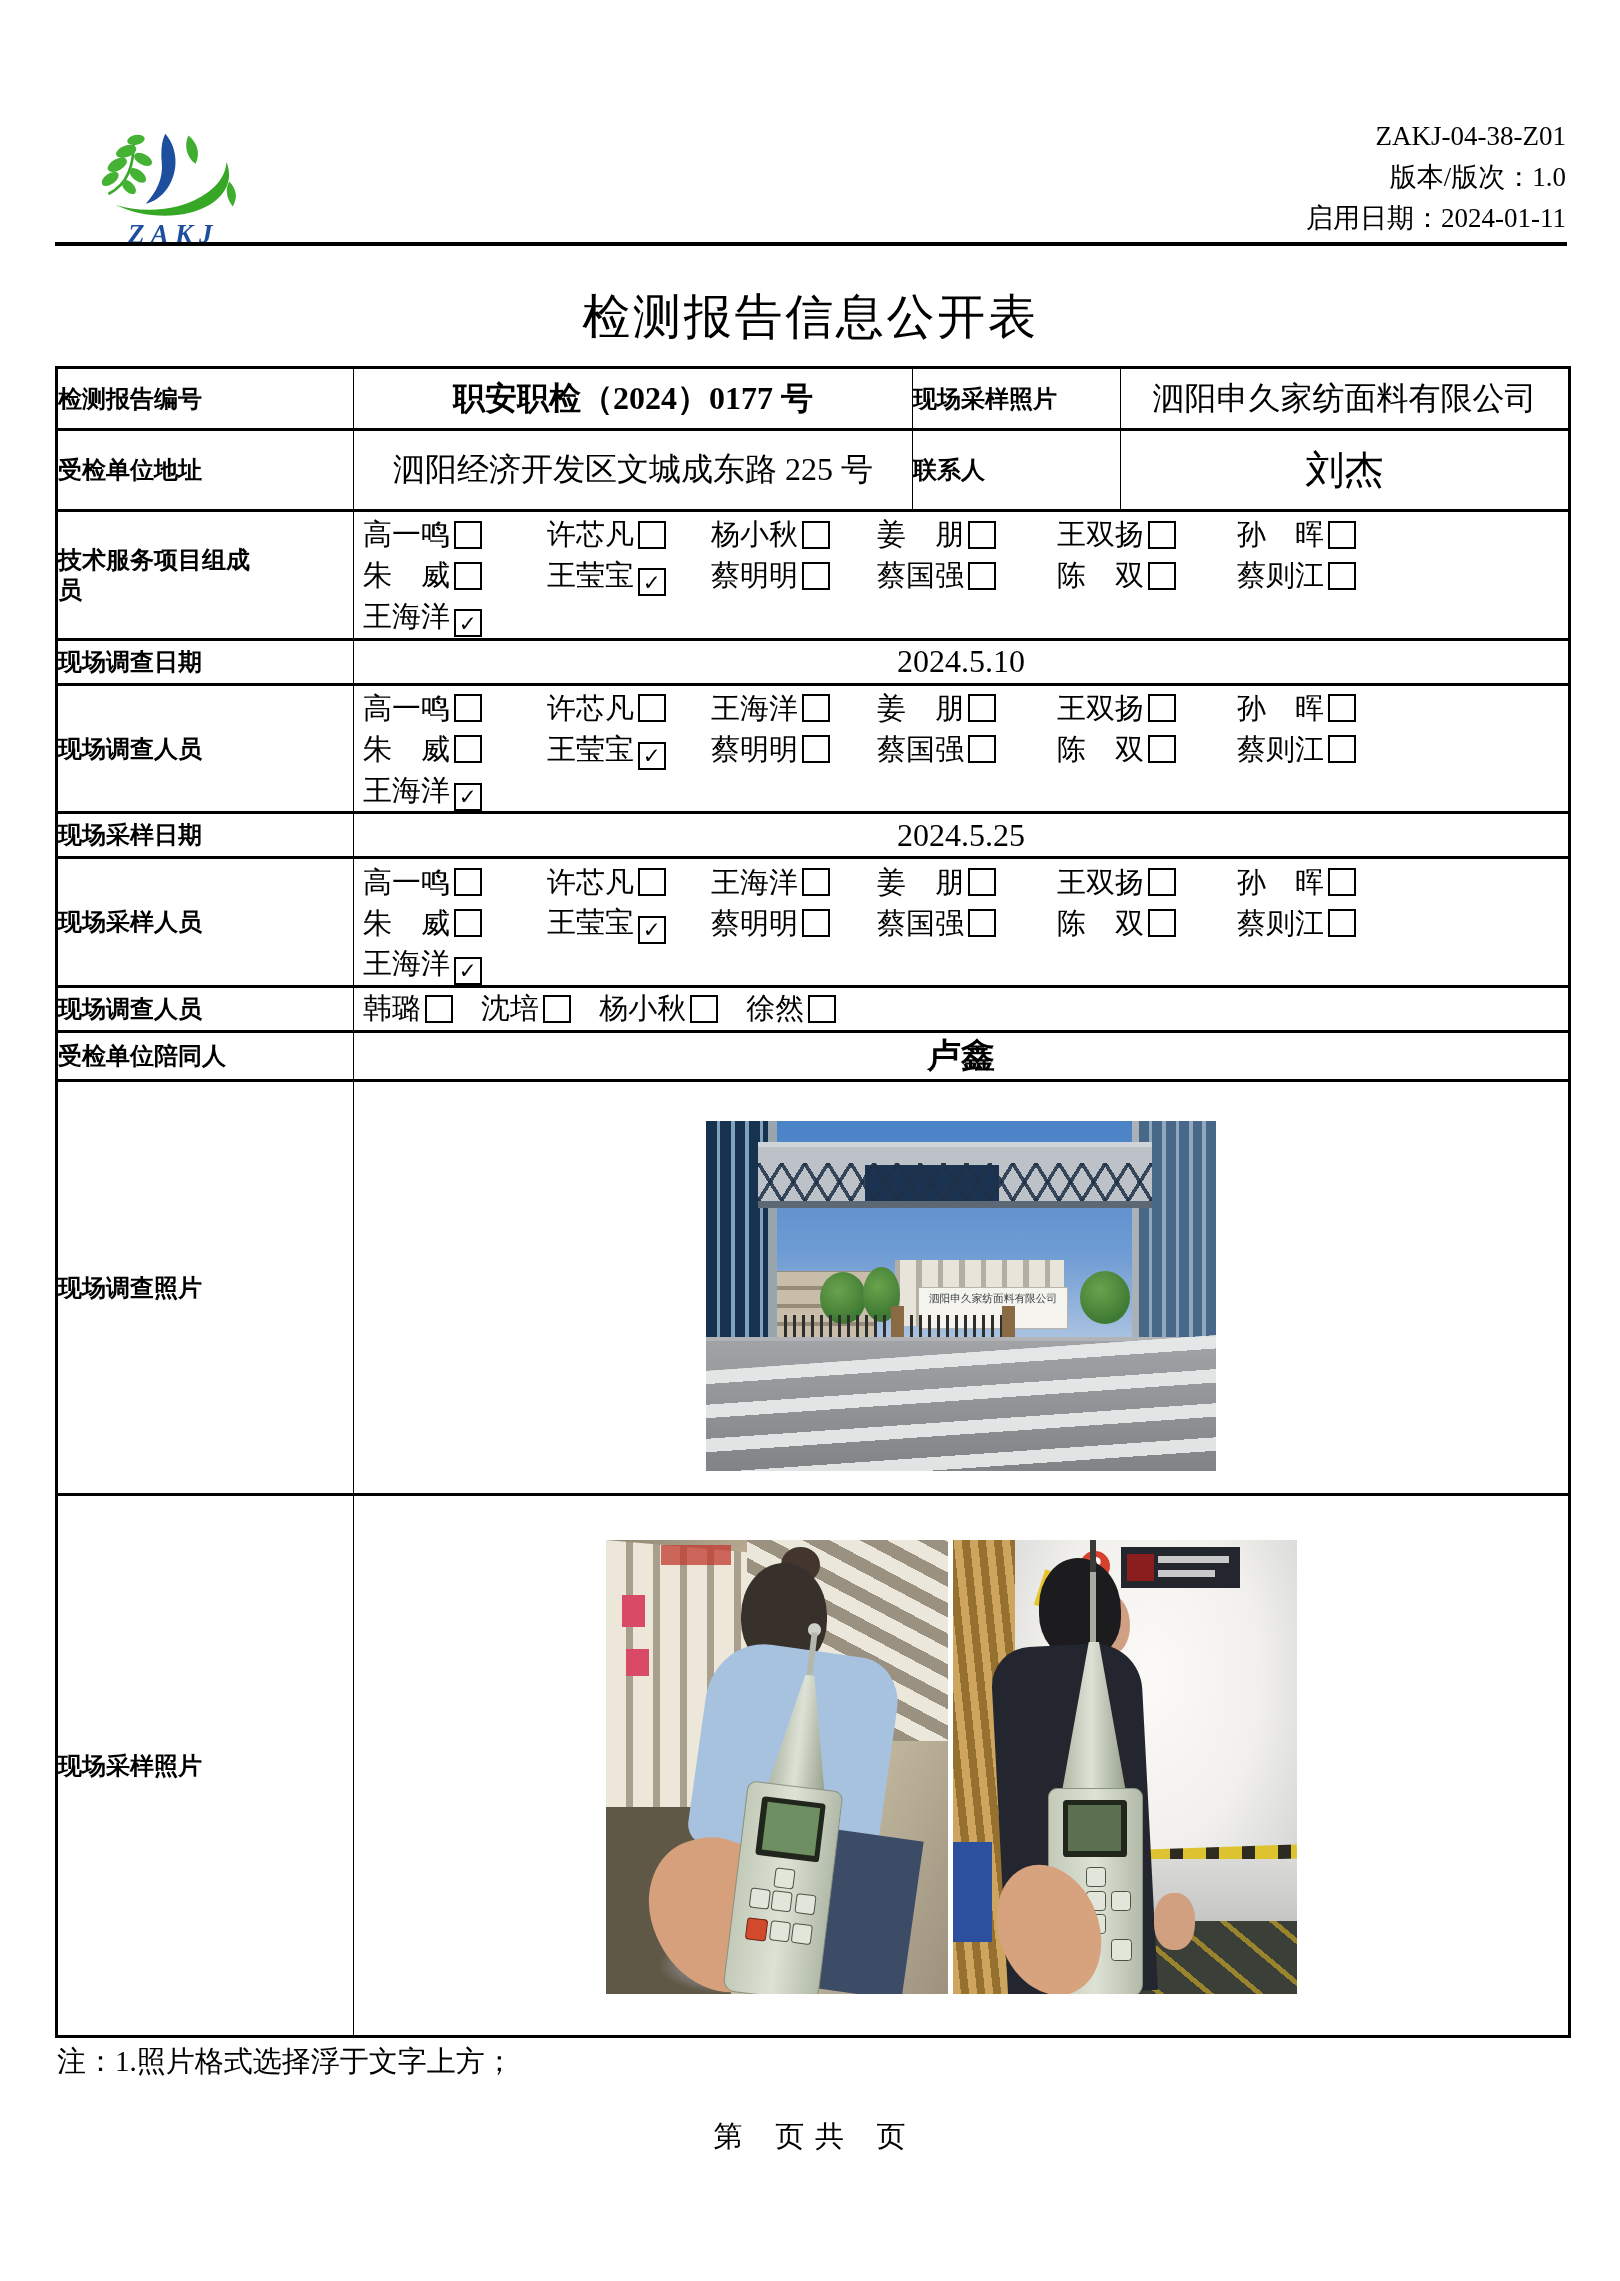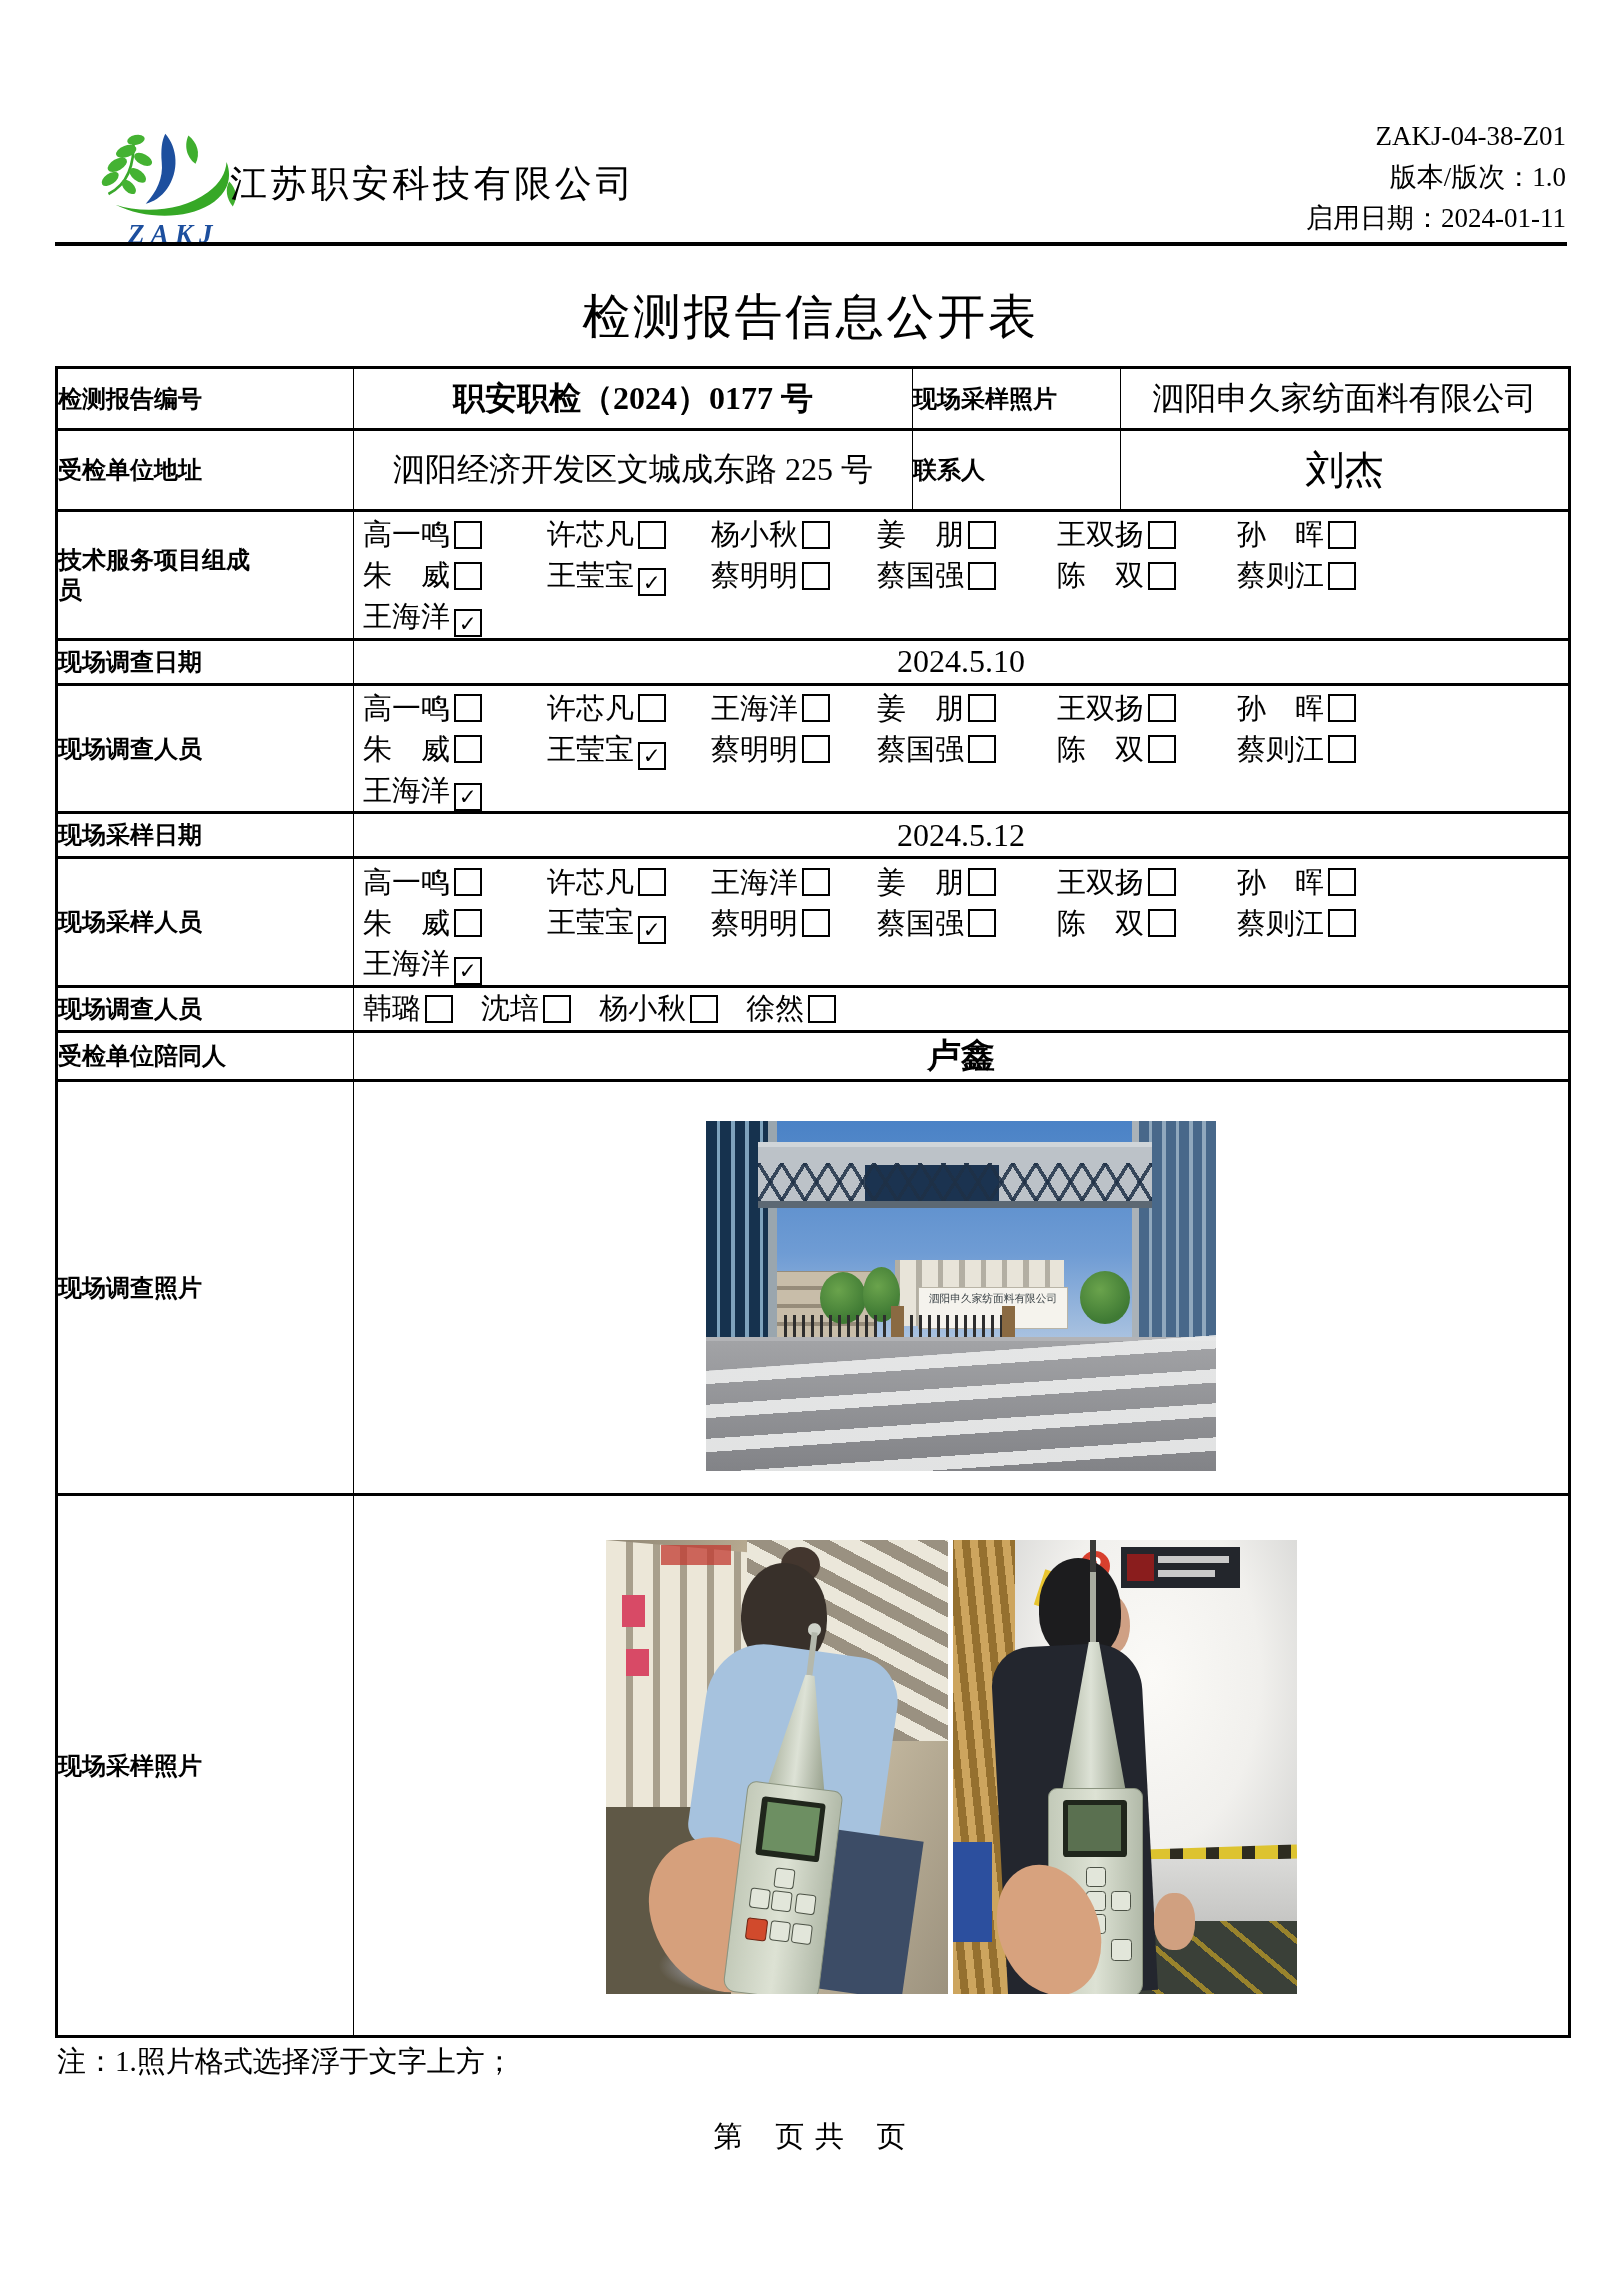--- a/index.html
+++ b/index.html
@@ -153,21 +153,20 @@
         <ellipse cx="47" cy="51" rx="11" ry="6" transform="rotate(38 47 51)"></ellipse>
         <ellipse cx="37" cy="64" rx="10" ry="5.5" transform="rotate(45 37 64)"></ellipse>
       </g>
       <path d="M78,4 C92,20 94,46 80,66 C74,75 64,81 56,83 C68,70 76,54 74,36 C73,22 74,12 78,4 Z" fill="#1d4f9e"></path>
       <path d="M104,6 C114,14 118,26 112,38 C104,32 98,20 104,6 Z" fill="#3fae2e"></path>
       <path d="M22,84 C52,94 96,92 126,70 C140,60 146,48 147,36 C154,54 148,72 128,84 C100,101 54,100 22,84 Z" fill="#36a826"></path>
       <path d="M150,58 C158,66 160,76 154,86 C147,78 145,66 150,58 Z" fill="#3fae2e"></path>
     </svg>
     <div class="logo-word">ZAKJ</div>
   </div>
-  <div class="company-name">江苏职安科技有限公司</div>
   <div class="header-right">
     <div>ZAKJ-04-38-Z01</div>
     <div><span>版本/版次：</span><span>1.0</span></div>
     <div><span>启用日期：</span><span>2024-01-11</span></div>
   </div>
   <div class="header-rule"></div>
 
   <div class="doc-title">检测报告信息公开表</div>
 
   <div class="sheet">
@@ -257,21 +256,21 @@
               <span class="person"><span>陈　双</span><span class="cb"></span></span>
 
               <span class="person"><span>蔡则江</span><span class="cb"></span></span>
 
               <span class="person"><span>王海洋</span><span class="cb">✓</span></span>
             </div>
         </td>
       </tr>
       <tr class="r-51">
         <td class="lbl">现场采样日期</td>
-        <td colspan="3" class="val">2024.5.12</td>
+        <td colspan="3" class="val">2024.5.25</td>
       </tr>
       <tr class="r-144">
         <td class="lbl">现场采样人员</td>
         <td colspan="3">
           <div class="member-grid">
 
               <span class="person"><span>高一鸣</span><span class="cb"></span></span>
 
               <span class="person"><span>许芯凡</span><span class="cb"></span></span>
 

